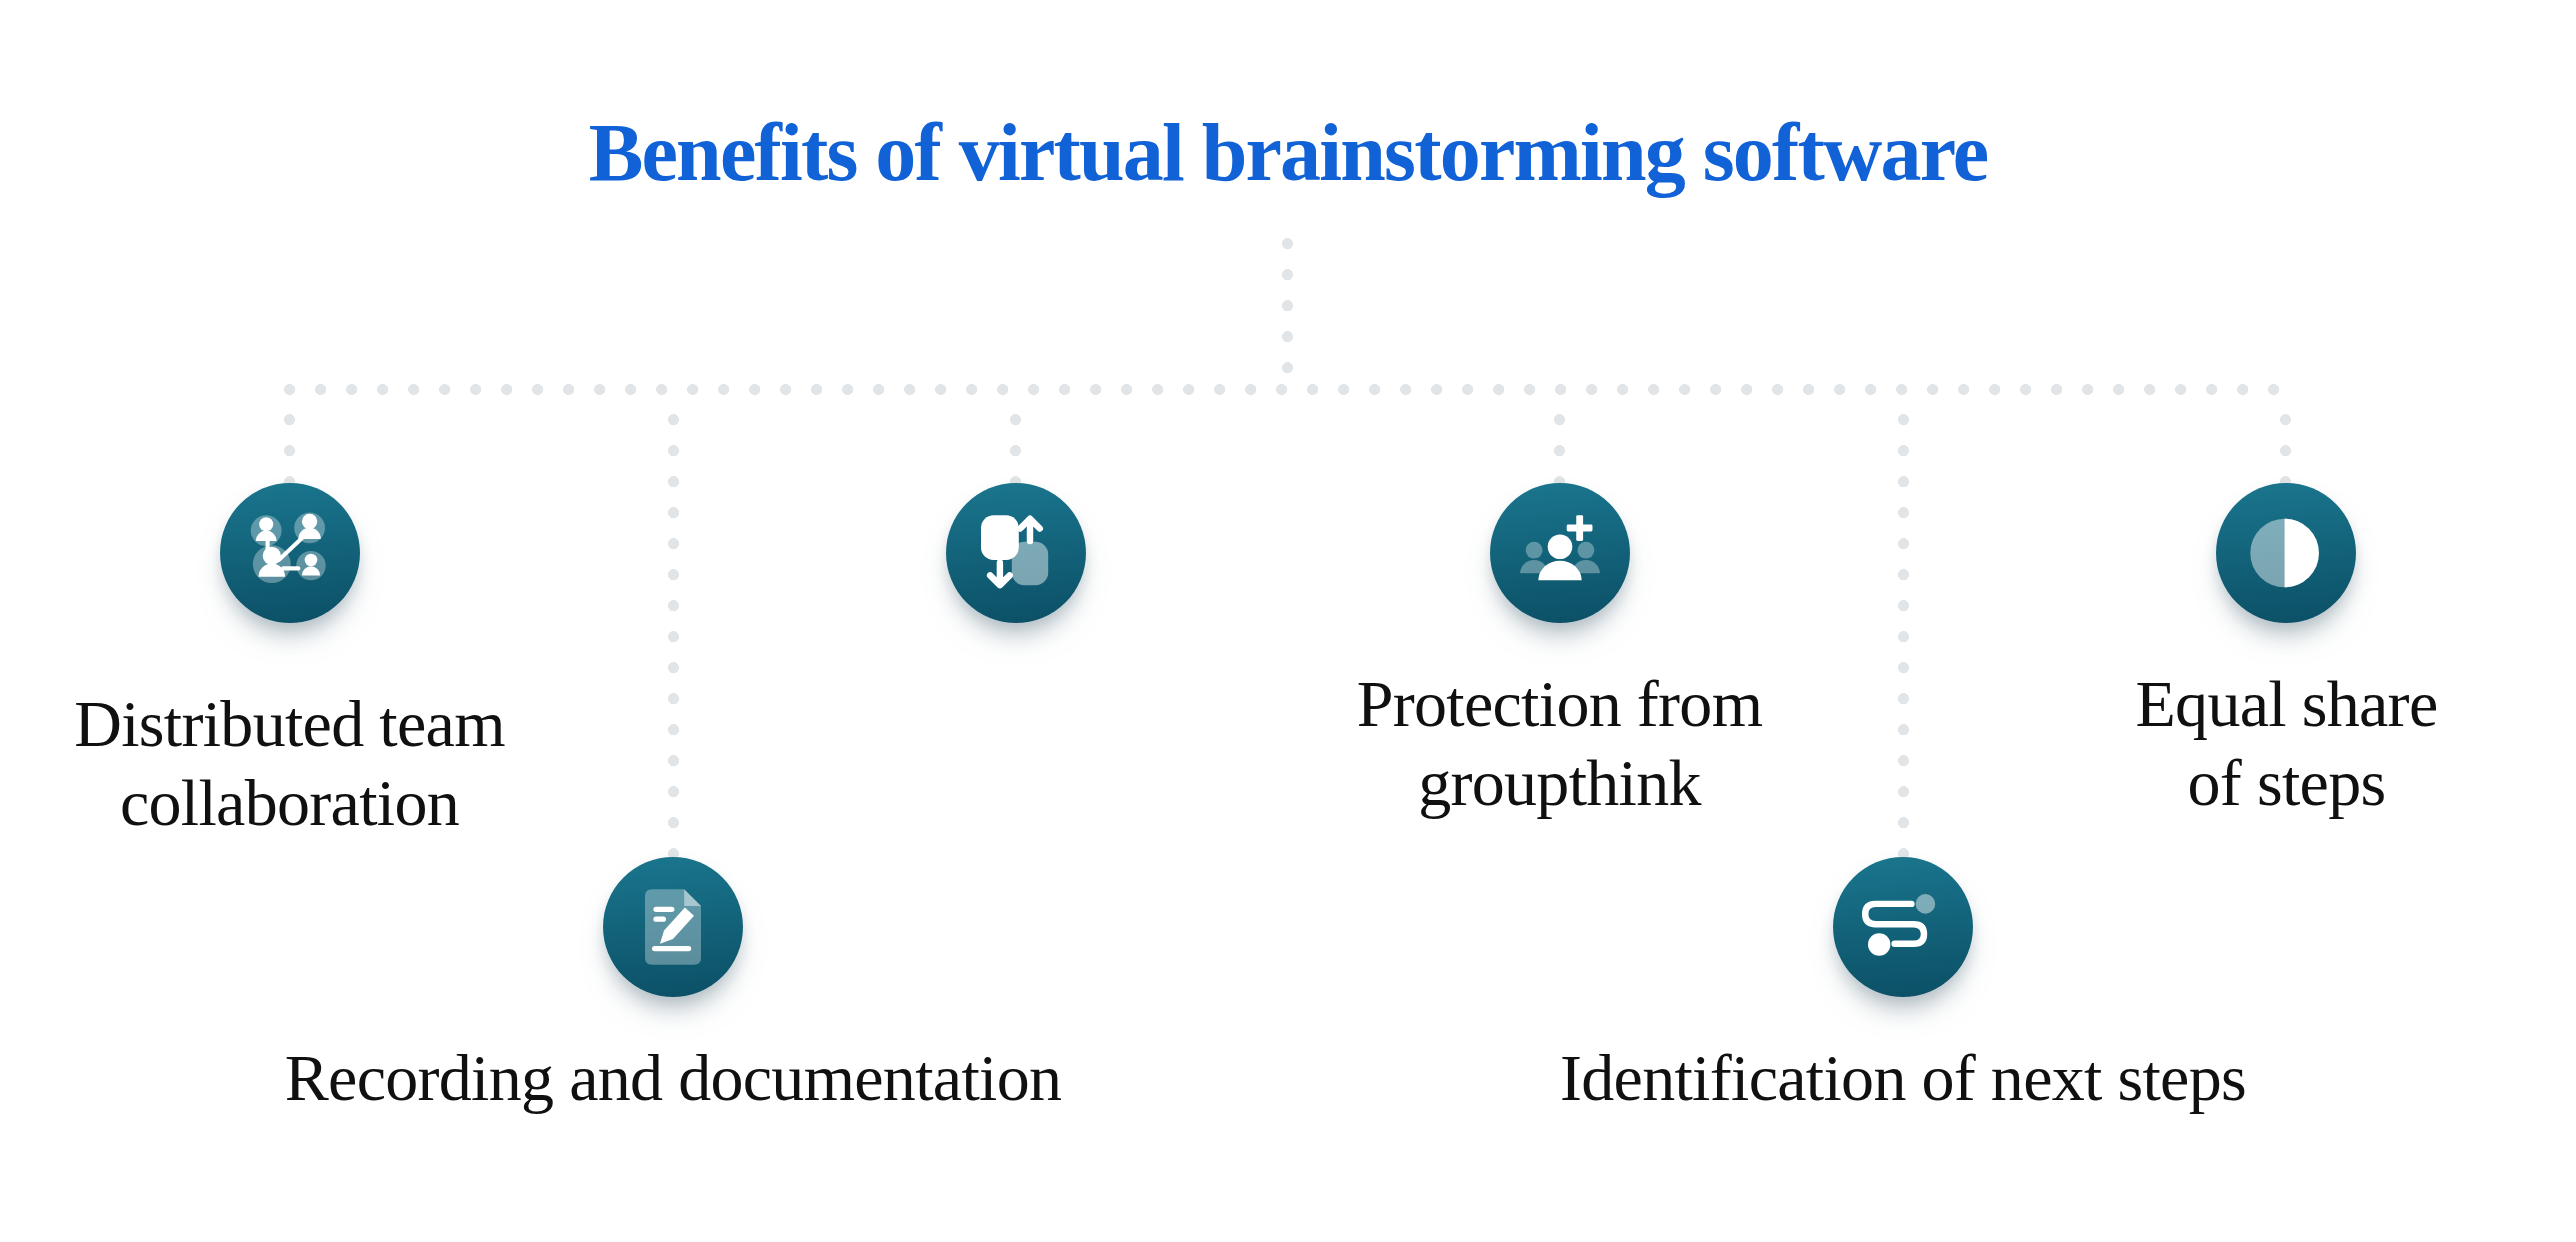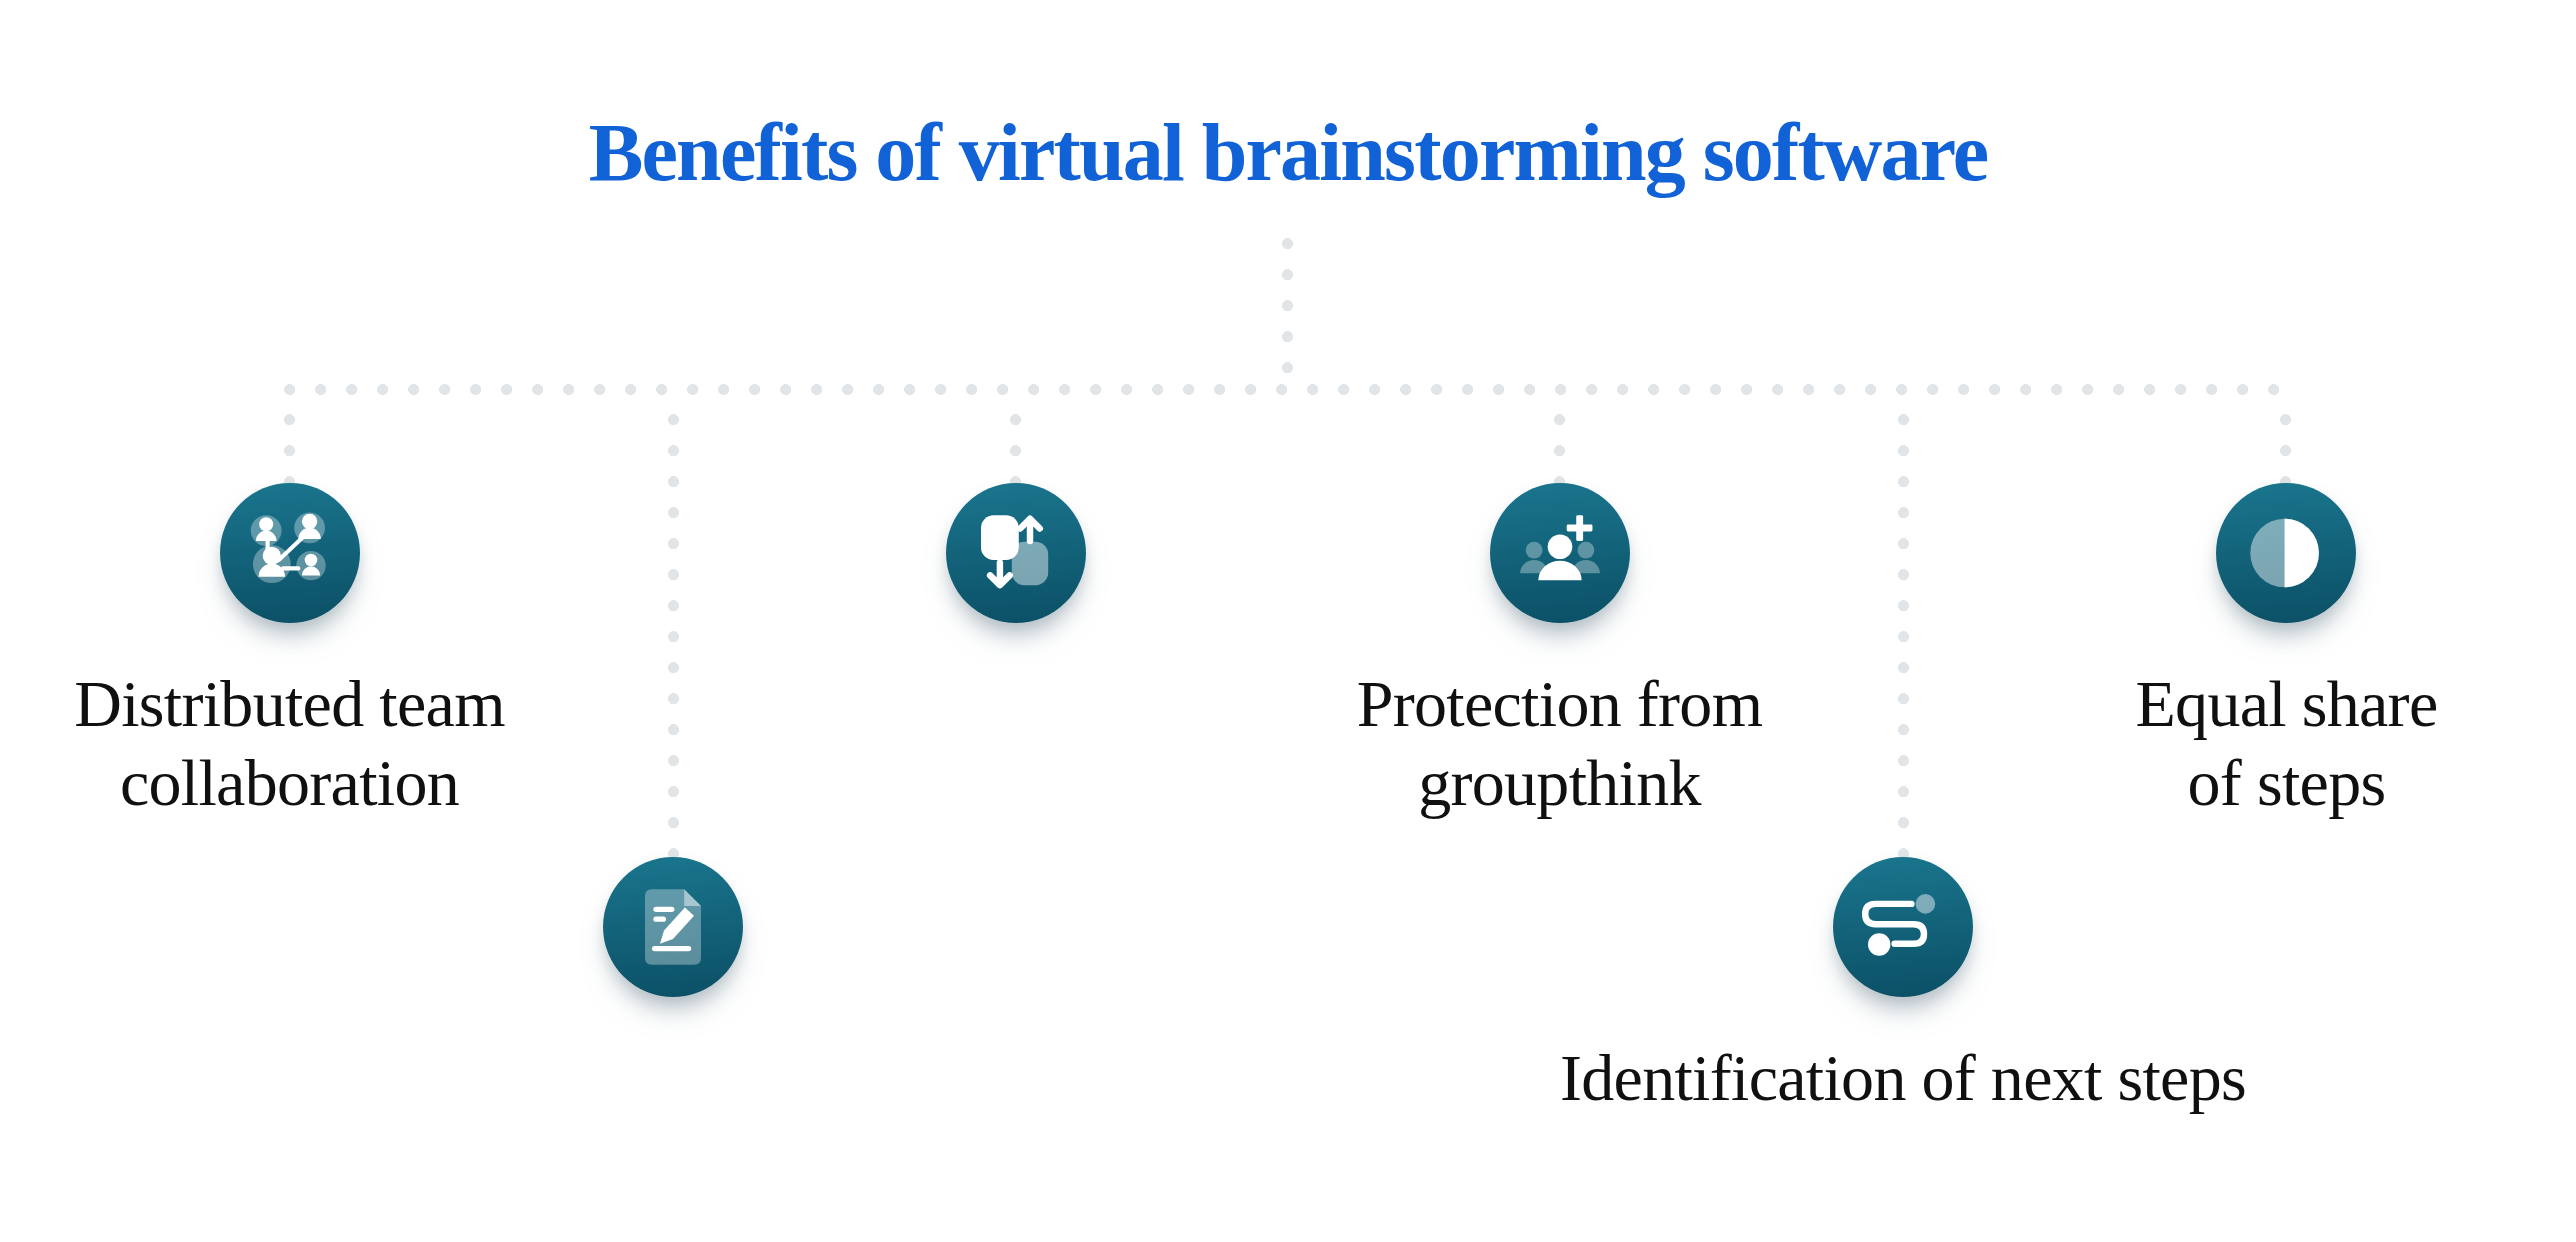--- a/index.html
+++ b/index.html
@@ -59,33 +59,34 @@
       <circle class="g-white" cx="33" cy="29.5" r="5"></circle>
       <path class="g-white" d="M25.5 41.5 a7.5 7.5 0 0 1 15 0 z"></path>
       <circle class="g-white" cx="64" cy="27.5" r="5.5"></circle>
       <path class="g-white" d="M56 40 a8 8 0 0 1 16 0 z"></path>
       <circle class="g-white" cx="37" cy="52" r="6.5"></circle>
       <path class="g-white" d="M27.5 67 a9.5 9.5 0 0 1 19 0 z"></path>
       <circle class="g-white" cx="65" cy="55" r="4.5"></circle>
       <path class="g-white" d="M58.5 66 a6.5 6.5 0 0 1 13 0 z"></path>
     </svg>
   </div>
-  <div class="label l-row1" style="left:39px;top:664px">Distributed team
+  <div class="label l-row1" style="left:39px;top:684px">Distributed team
 collaboration</div>
 
   <div class="icon-circle" style="left:603px;top:857px">
     <svg viewBox="0 0 100 100">
       <path class="g-soft" d="M30 28 q0 -5 5 -5 h23 l12 12 v37 q0 5 -5 5 h-30 q-5 0 -5 -5 z"></path>
       <path class="g-soft2" d="M58 23 l12 12 h-12 z"></path>
       <rect class="g-white" x="36" y="35.5" width="15" height="3.8" rx="1.9"></rect>
       <rect class="g-white" x="36" y="42.5" width="9" height="3.8" rx="1.9"></rect>
       <path class="g-white" d="M58.5 36 l6.5 6 -15 16.5 -9.3 3.4 2.9 -9.4 z"></path>
       <rect class="g-white" x="35" y="63.5" width="28" height="3.8" rx="1.9"></rect>
     </svg>
   </div>
+  <div class="label l-row2" style="left:172px;top:1038px">Recording and documentation</div>
 
   <div class="icon-circle" style="left:946px;top:483px">
     <svg viewBox="0 0 100 100">
       <rect class="g-soft2" x="47" y="42" width="26" height="31" rx="9"></rect>
       <rect class="g-white" x="25" y="23" width="27" height="32" rx="9"></rect>
       <path class="g-stroke" d="M38.5 57 V72.5 M31.5 66 L38.5 73 L45.5 66"></path>
       <path class="g-stroke" d="M60 41.5 V26.5 M53 32.5 L60 25.5 L67 32.5"></path>
     </svg>
   </div>
 

